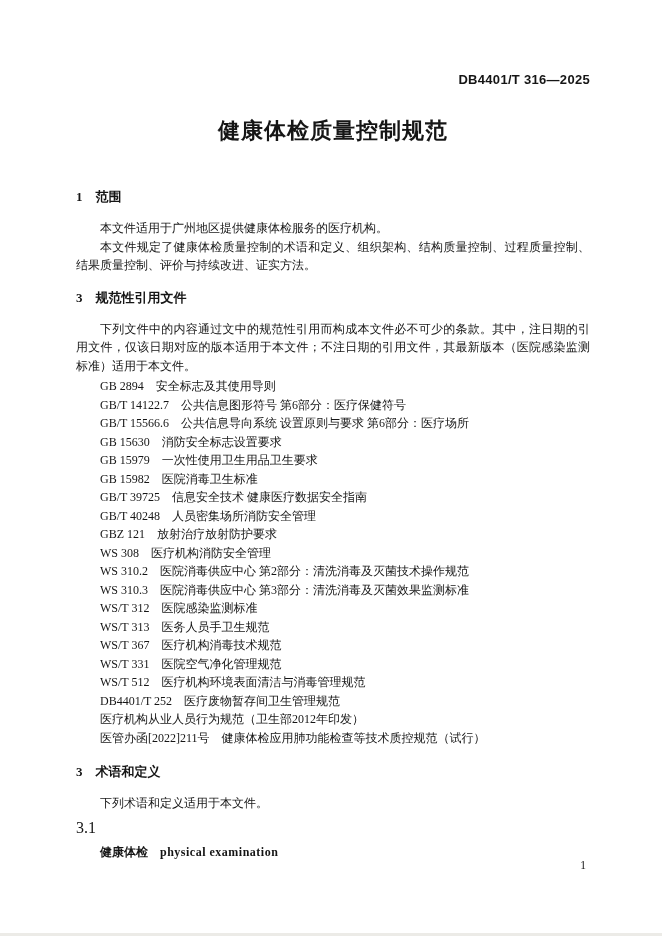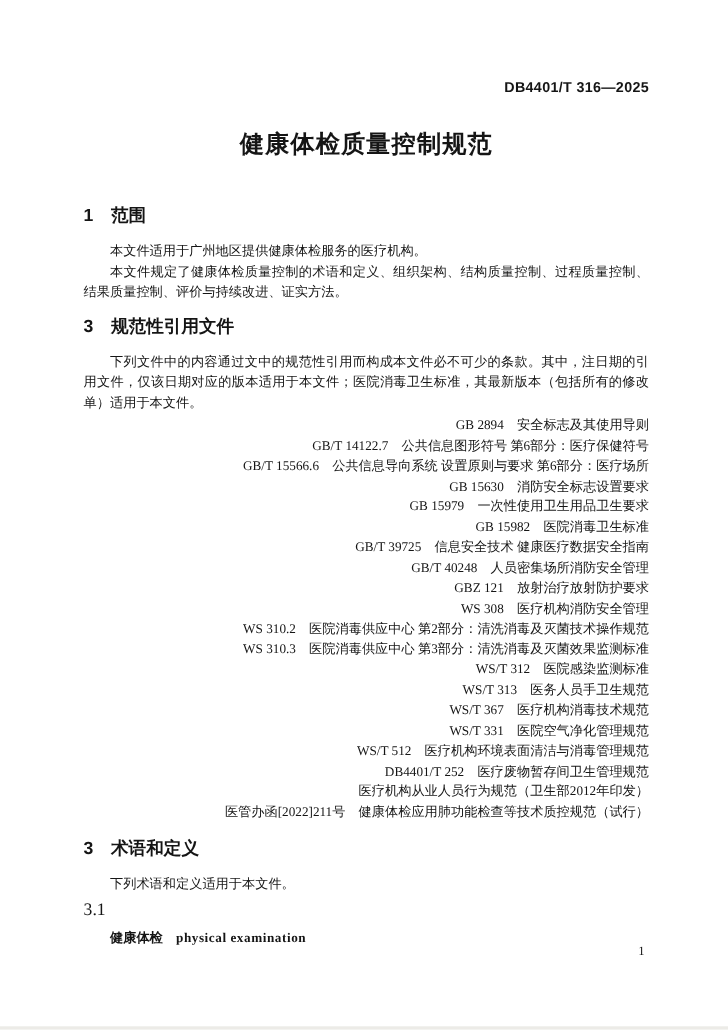--- a/index.html
+++ b/index.html
@@ -29,37 +29,37 @@
   .doc-title {
     margin-top: 28px;
     text-align: center;
     font-family: "Liberation Sans", "DejaVu Sans", sans-serif;
     font-weight: bold;
     font-size: 22px;
     line-height: 30px;
     letter-spacing: 1px;
   }
   .section-heading {
-    font-family: Liberation Sans, sans-serif;
+    font-family: Liberation Serif, serif;
     font-weight: bold;
-    font-size: 16px;
+    font-size: 13px;
     line-height: 17px;
   }
   .h-scope { margin-top: 42px; }
   .h-refs  { margin-top: 14px; }
   .h-terms { margin-top: 16px; }
   p.body-para {
     margin-top: 14px;
     font-size: 12px;
     line-height: 18.5px;
     text-align: justify;
     text-indent: 2em;
   }
   p.body-para + p.body-para { margin-top: 0; }
-  .ref-list { margin-top: 2px; text-align: right; }
+  .ref-list { margin-top: 2px; }
   .ref-line {
     font-size: 12px;
     line-height: 18.5px;
     padding-left: 2em;
     white-space: nowrap;
     overflow: hidden;
   }
   .clause-number {
     margin-top: 6px;
     font-size: 16px;
@@ -92,21 +92,21 @@
   <h1 class="doc-title">健康体检质量控制规范</h1>
 
   <div>
     <div class="section-heading h-scope">1　范围</div>
     <p class="body-para">本文件适用于广州地区提供健康体检服务的医疗机构。</p>
     <p class="body-para">本文件规定了健康体检质量控制的术语和定义、组织架构、结构质量控制、过程质量控制、结果质量控制、评价与持续改进、证实方法。</p>
   </div>
 
   <div>
     <div class="section-heading h-refs">3　规范性引用文件</div>
-    <p class="body-para">下列文件中的内容通过文中的规范性引用而构成本文件必不可少的条款。其中，注日期的引用文件，仅该日期对应的版本适用于本文件；医院消毒卫生标准，其最新版本（包括所有的修改单）适用于本文件。</p>
+    <p class="body-para">下列文件中的内容通过文中的规范性引用而构成本文件必不可少的条款。其中，注日期的引用文件，仅该日期对应的版本适用于本文件；不注日期的引用文件，其最新版本（医院感染监测标准）适用于本文件。</p>
 
     <div class="ref-list">
       <div class="ref-line">GB 2894　安全标志及其使用导则</div>
       <div class="ref-line">GB/T 14122.7　公共信息图形符号 第6部分：医疗保健符号</div>
       <div class="ref-line">GB/T 15566.6　公共信息导向系统 设置原则与要求 第6部分：医疗场所</div>
       <div class="ref-line">GB 15630　消防安全标志设置要求</div>
       <div class="ref-line">GB 15979　一次性使用卫生用品卫生要求</div>
       <div class="ref-line">GB 15982　医院消毒卫生标准</div>
       <div class="ref-line">GB/T 39725　信息安全技术 健康医疗数据安全指南</div>
       <div class="ref-line">GB/T 40248　人员密集场所消防安全管理</div>

